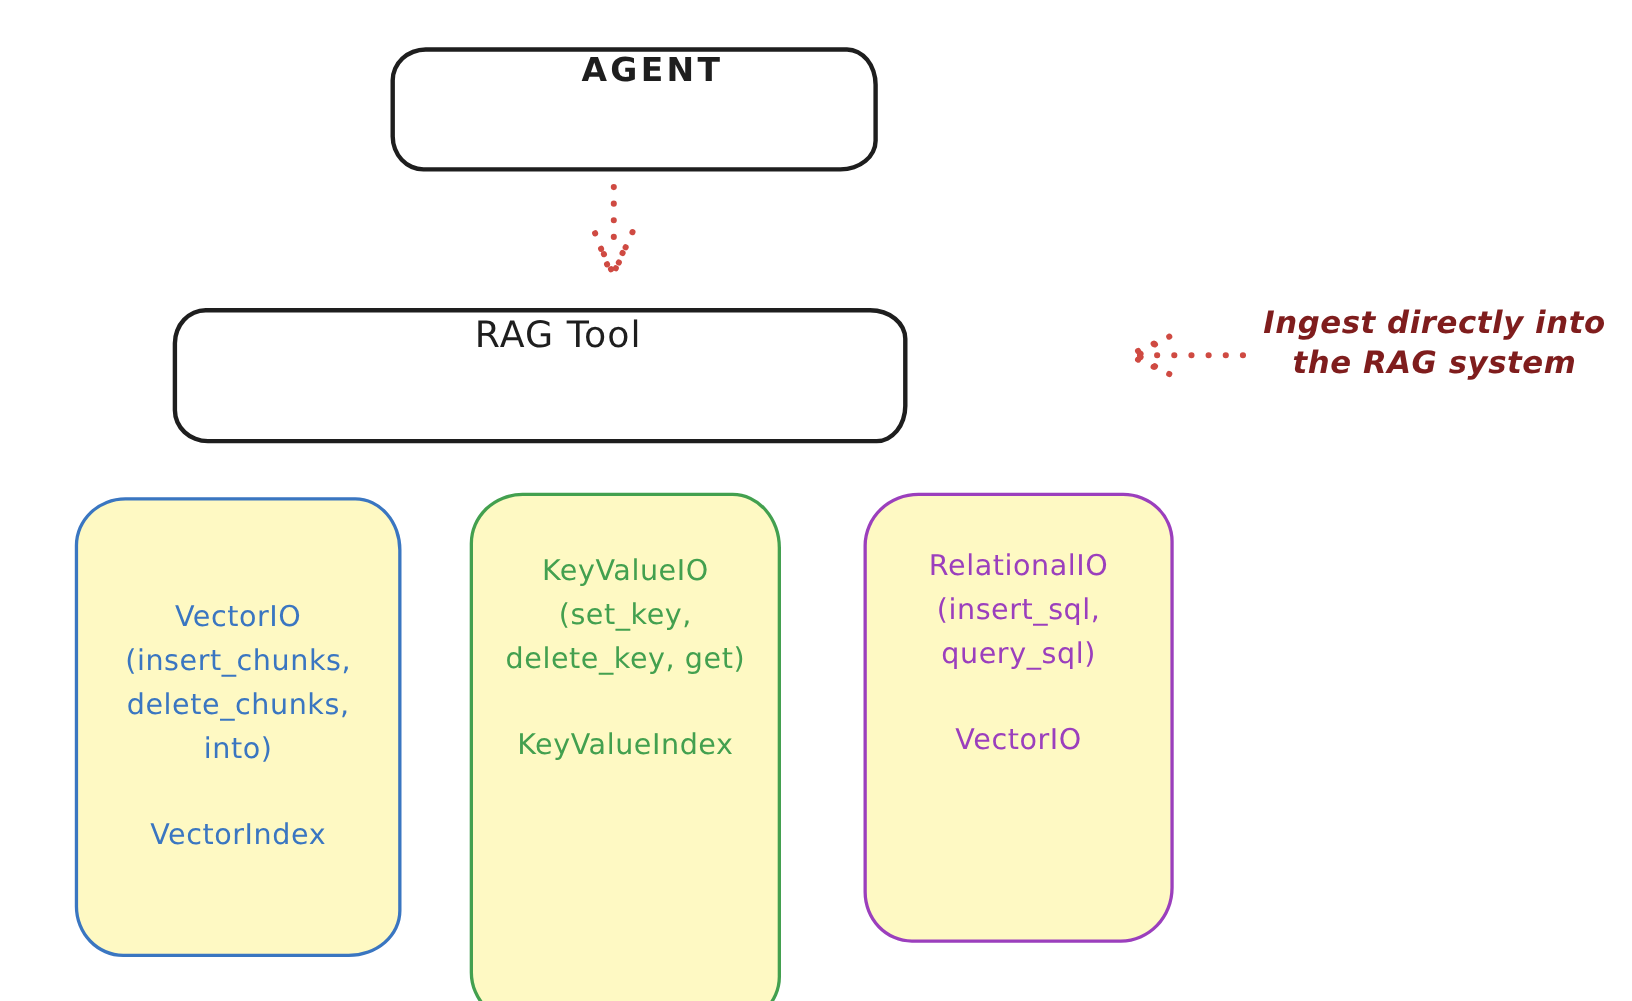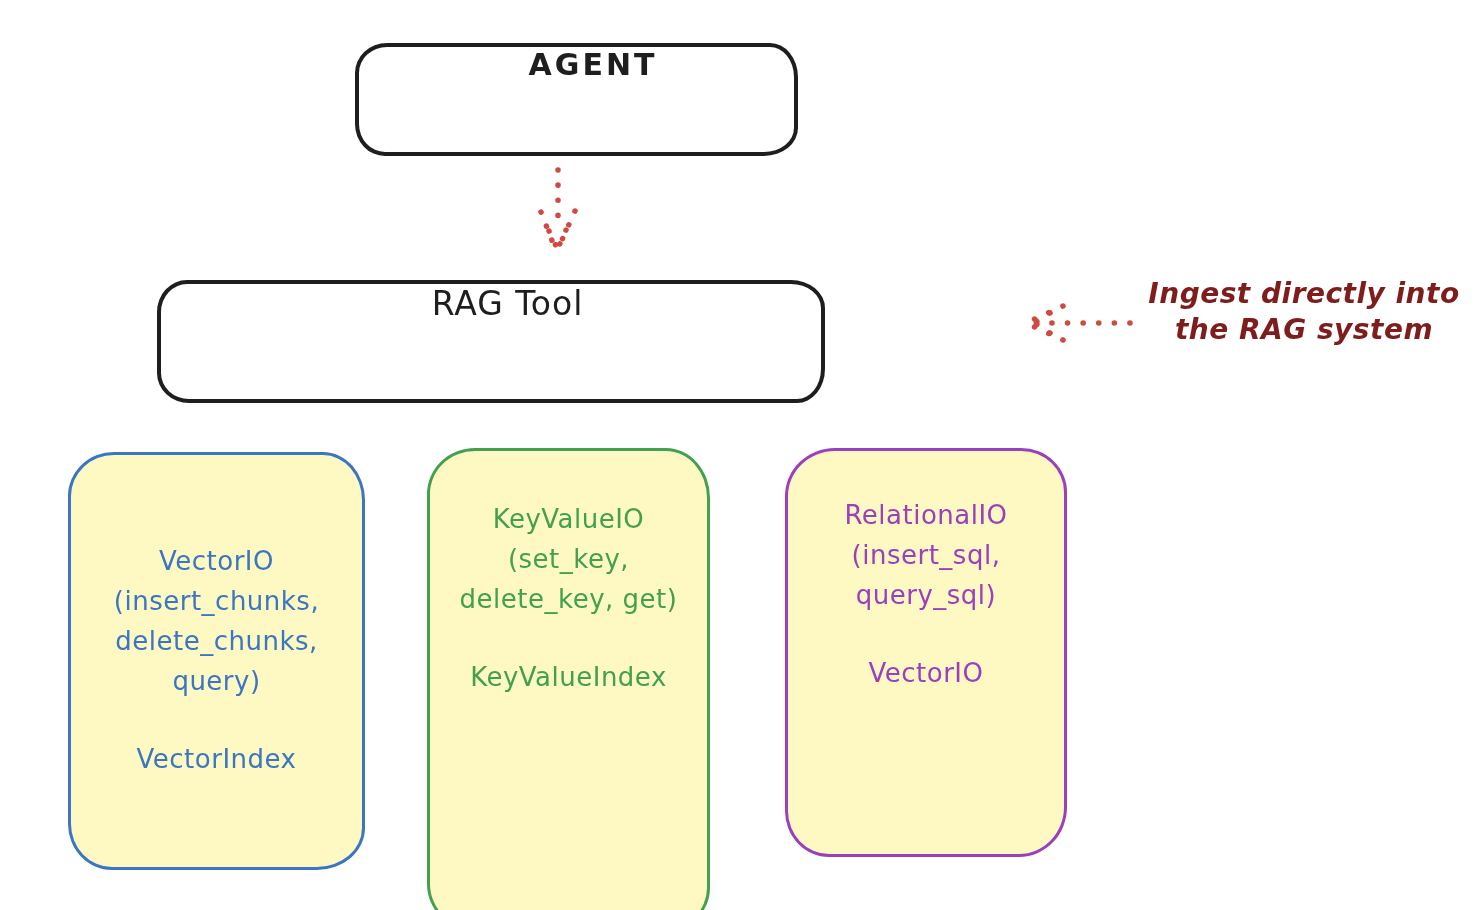--- a/index.html
+++ b/index.html
@@ -111,21 +111,21 @@
   <div class="annotation" style="color:#7f1d1d">
     <div>Ingest directly into</div>
     <div>the RAG system</div>
   </div>
 
   <div class="backend backend-vector" style="color:#3a76c1; border-color:#3a76c1">
     <div class="io-lines">
       <div>VectorIO</div>
       <div>(insert_chunks,</div>
       <div>delete_chunks,</div>
-      <div>query)</div>
+      <div>into)</div>
     </div>
     <div class="index-label">VectorIndex</div>
   </div>
 
   <div class="backend backend-keyvalue" style="color:#43a04f; border-color:#43a04f">
     <div class="io-lines">
       <div>KeyValueIO</div>
       <div>(set_key,</div>
       <div>delete_key, get)</div>
     </div>

